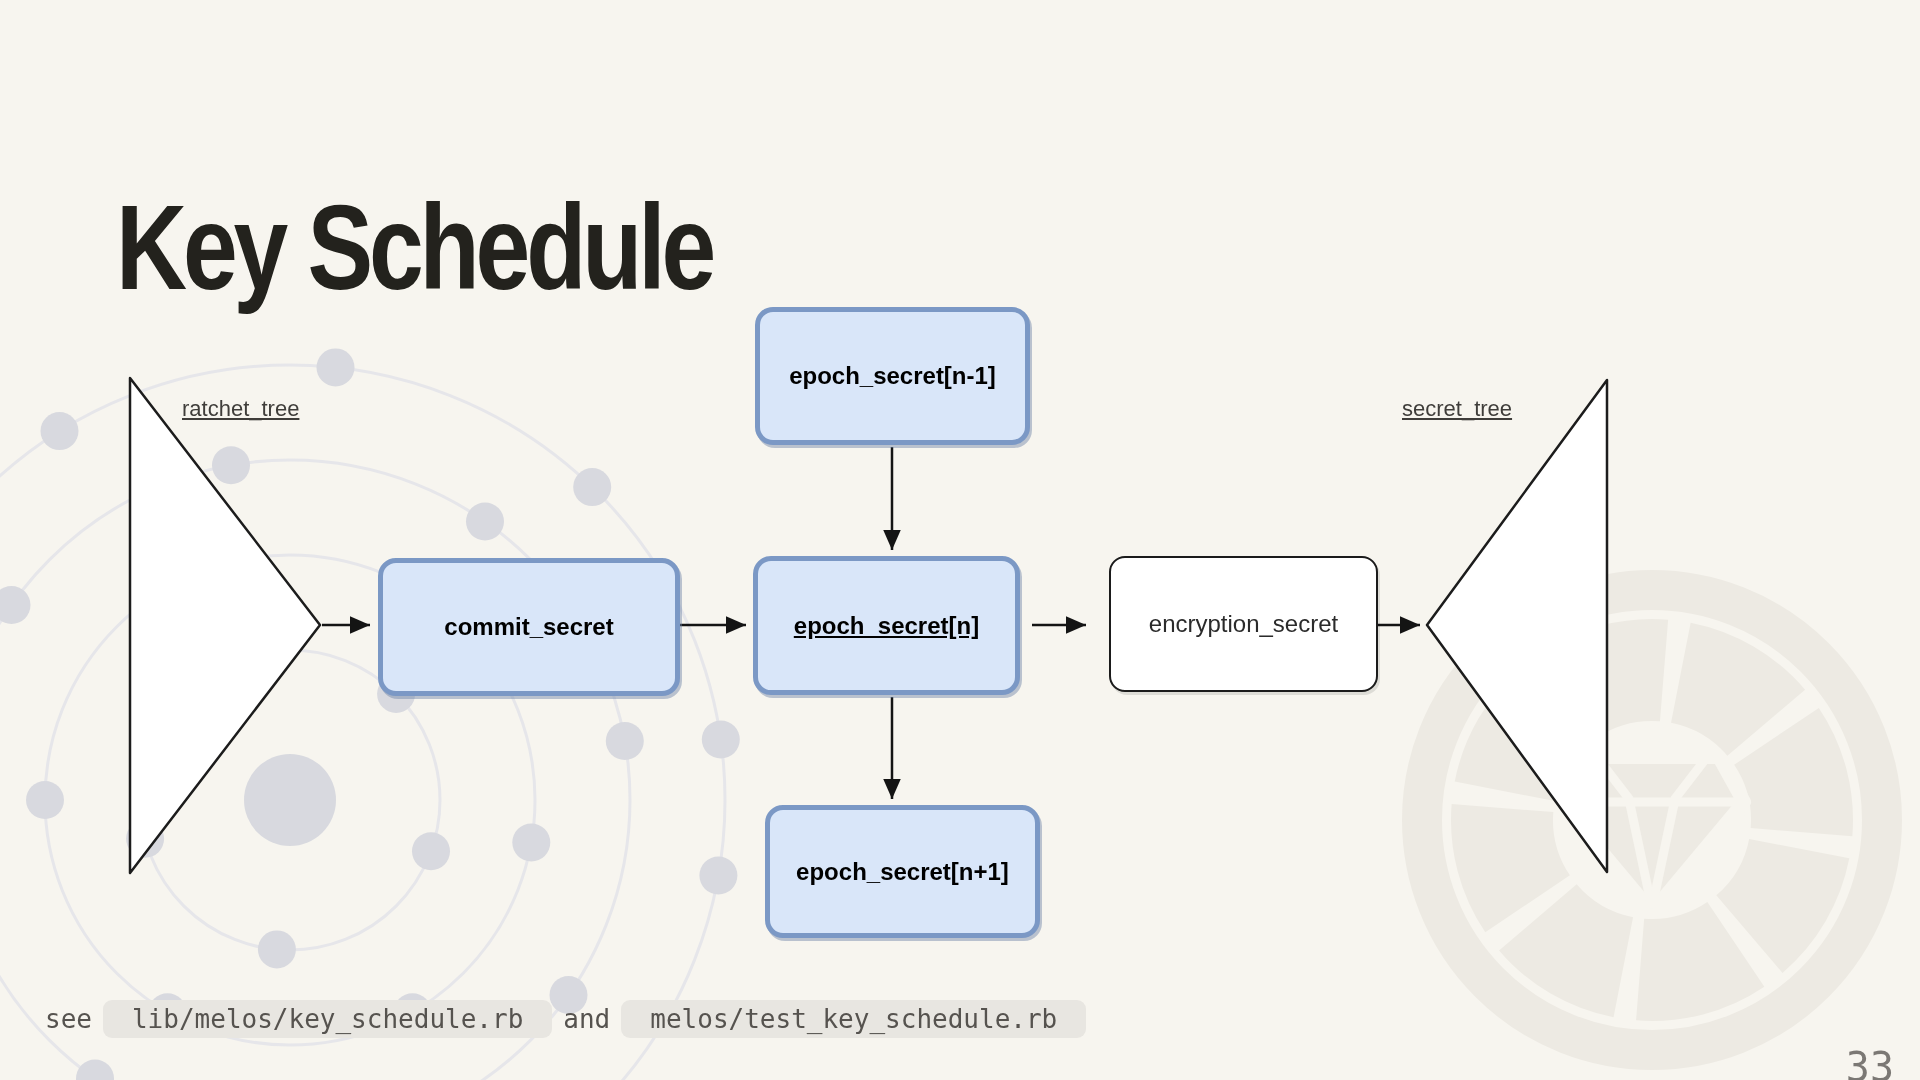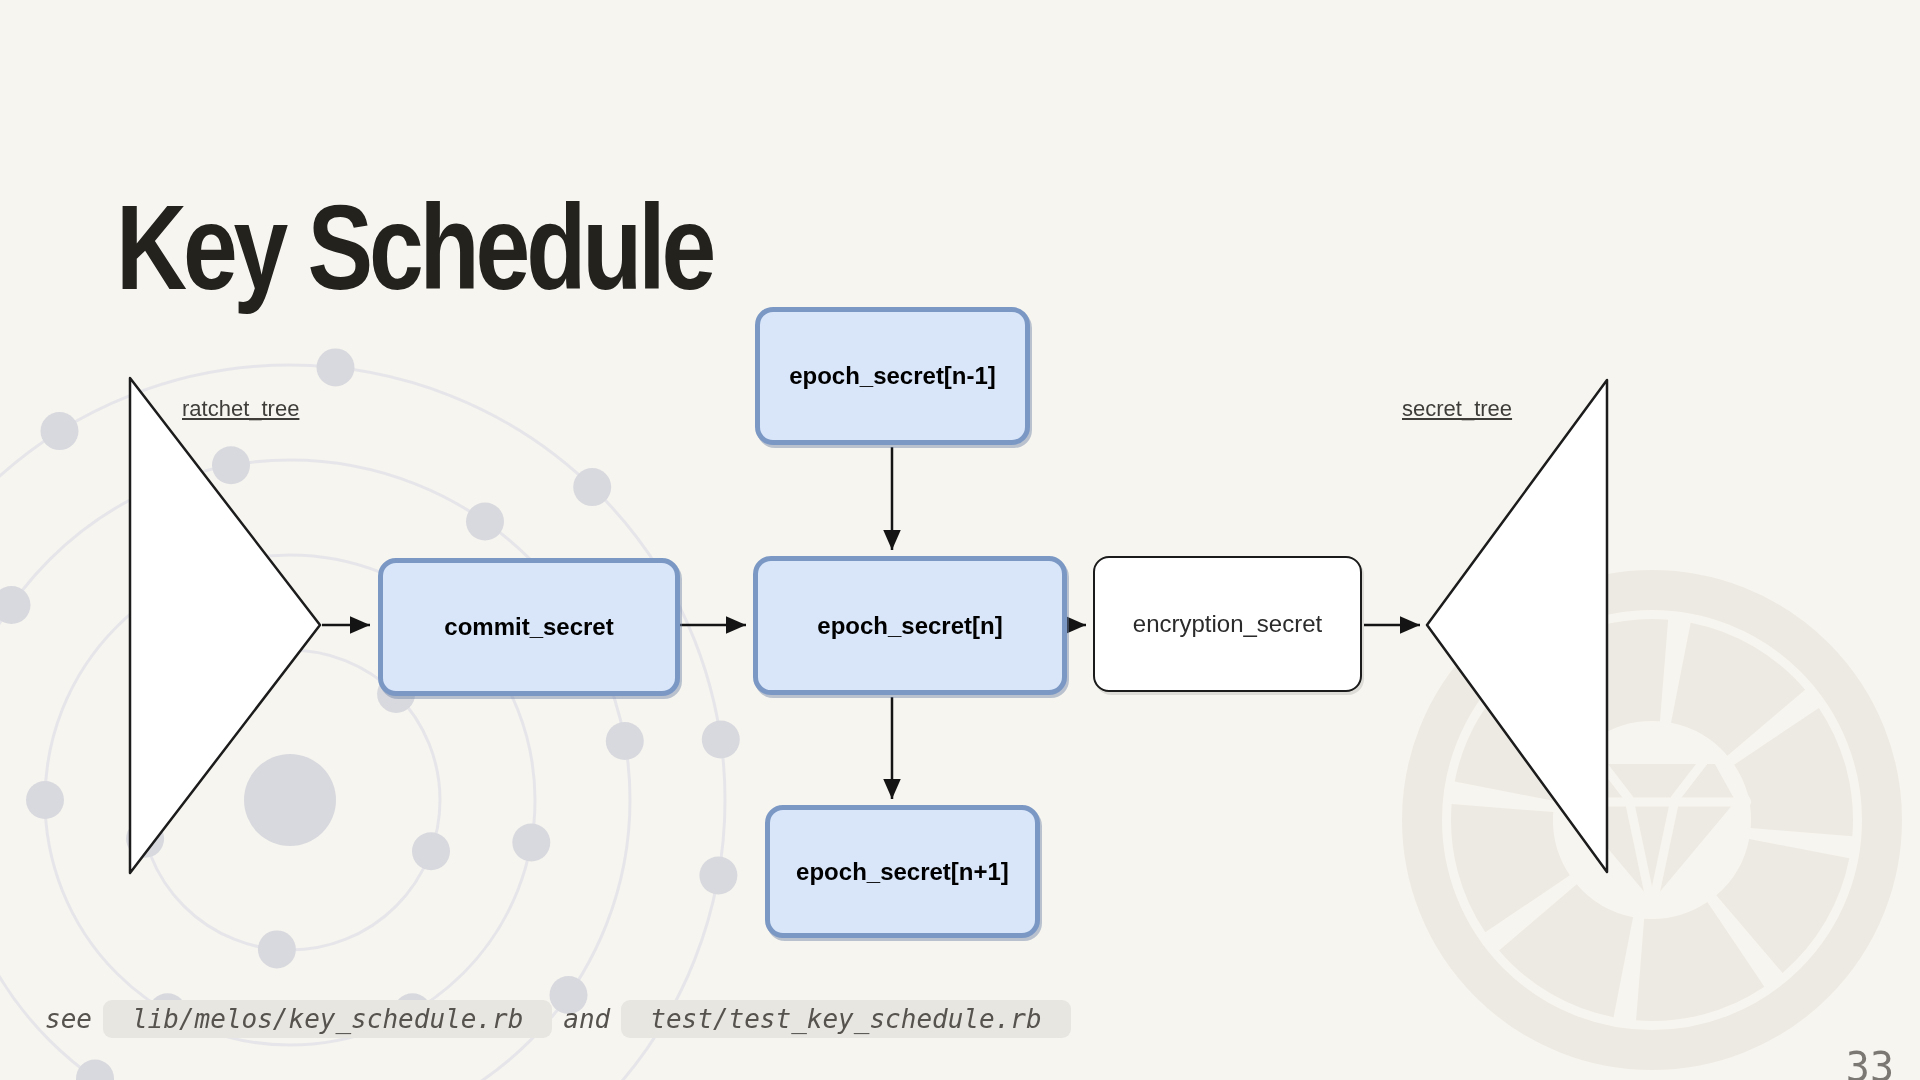--- a/index.html
+++ b/index.html
@@ -38,37 +38,38 @@
   .node.blue{
     background:var(--node-fill);
     border:5px solid var(--node-border);
     border-radius:18px;font-weight:bold;
     box-shadow:2px 3px 0 rgba(109,131,166,.45);
   }
   .node.white{
     background:#ffffff;border:2px solid #1b1b1b;border-radius:16px;
     font-weight:normal;color:#2b2b2b;
     box-shadow:2px 3px 0 rgba(0,0,0,.10);
+    margin-left:16px;
   }
   #node-commit{left:378px;top:558px;width:302px;height:138px;}
   #node-epoch-prev{left:755px;top:307px;width:275px;height:138px;}
-  #node-epoch-n{left:753px;top:556px;width:314px;height:139px;}
+  #node-epoch-n{left:753px;top:556px;width:267px;height:139px;text-decoration:underline;}
   #node-epoch-next{left:752px;top:805px;width:275px;height:133px;margin-left:13px;}
   #node-encryption{left:1093px;top:556px;width:269px;height:136px;}
 
   .tree-label{
     position:absolute;z-index:2;font-size:22px;color:#3f3d3a;white-space:nowrap;text-decoration:underline;
   }
   #label-ratchet{left:182px;top:396px;}
   #label-secret{left:1402px;top:396px;}
 
   .footer{
     position:absolute;left:45px;top:1000px;z-index:3;
     display:flex;align-items:center;gap:11px;
-    font-family:"DejaVu Sans Mono",monospace;font-size:26px;color:var(--footer-ink);font-style:italic;
+    font-family:"DejaVu Sans Mono",monospace;font-size:26px;color:var(--footer-ink);
   }
   .code-chip{
     background:var(--chip-bg);border-radius:9px;padding:4px 29px;
     font-family:"DejaVu Sans Mono",monospace;color:var(--footer-ink);
   }
   .page-number{
     position:absolute;right:26px;top:1044px;z-index:3;
     font-family:"DejaVu Sans Mono",monospace;font-size:40px;color:var(--page-ink);
   }
 </style>
@@ -163,18 +164,18 @@
   <div class="node blue" id="node-commit">commit_secret</div>
   <div class="node blue" id="node-epoch-prev">epoch_secret[n-1]</div>
   <div class="node blue" id="node-epoch-n">epoch_secret[n]</div>
   <div class="node blue" id="node-epoch-next">epoch_secret[n+1]</div>
   <div class="node white" id="node-encryption">encryption_secret</div>
 
   <div class="footer">
     <span>see</span>
     <span class="code-chip">lib/melos/key_schedule.rb</span>
     <span>and</span>
-    <span class="code-chip">test/test_key_schedule.rb</span>
+    <span class="code-chip">melos/test_key_schedule.rb</span>
   </div>
 
   <div class="page-number">33</div>
 
 </div>
 
 </body></html>

